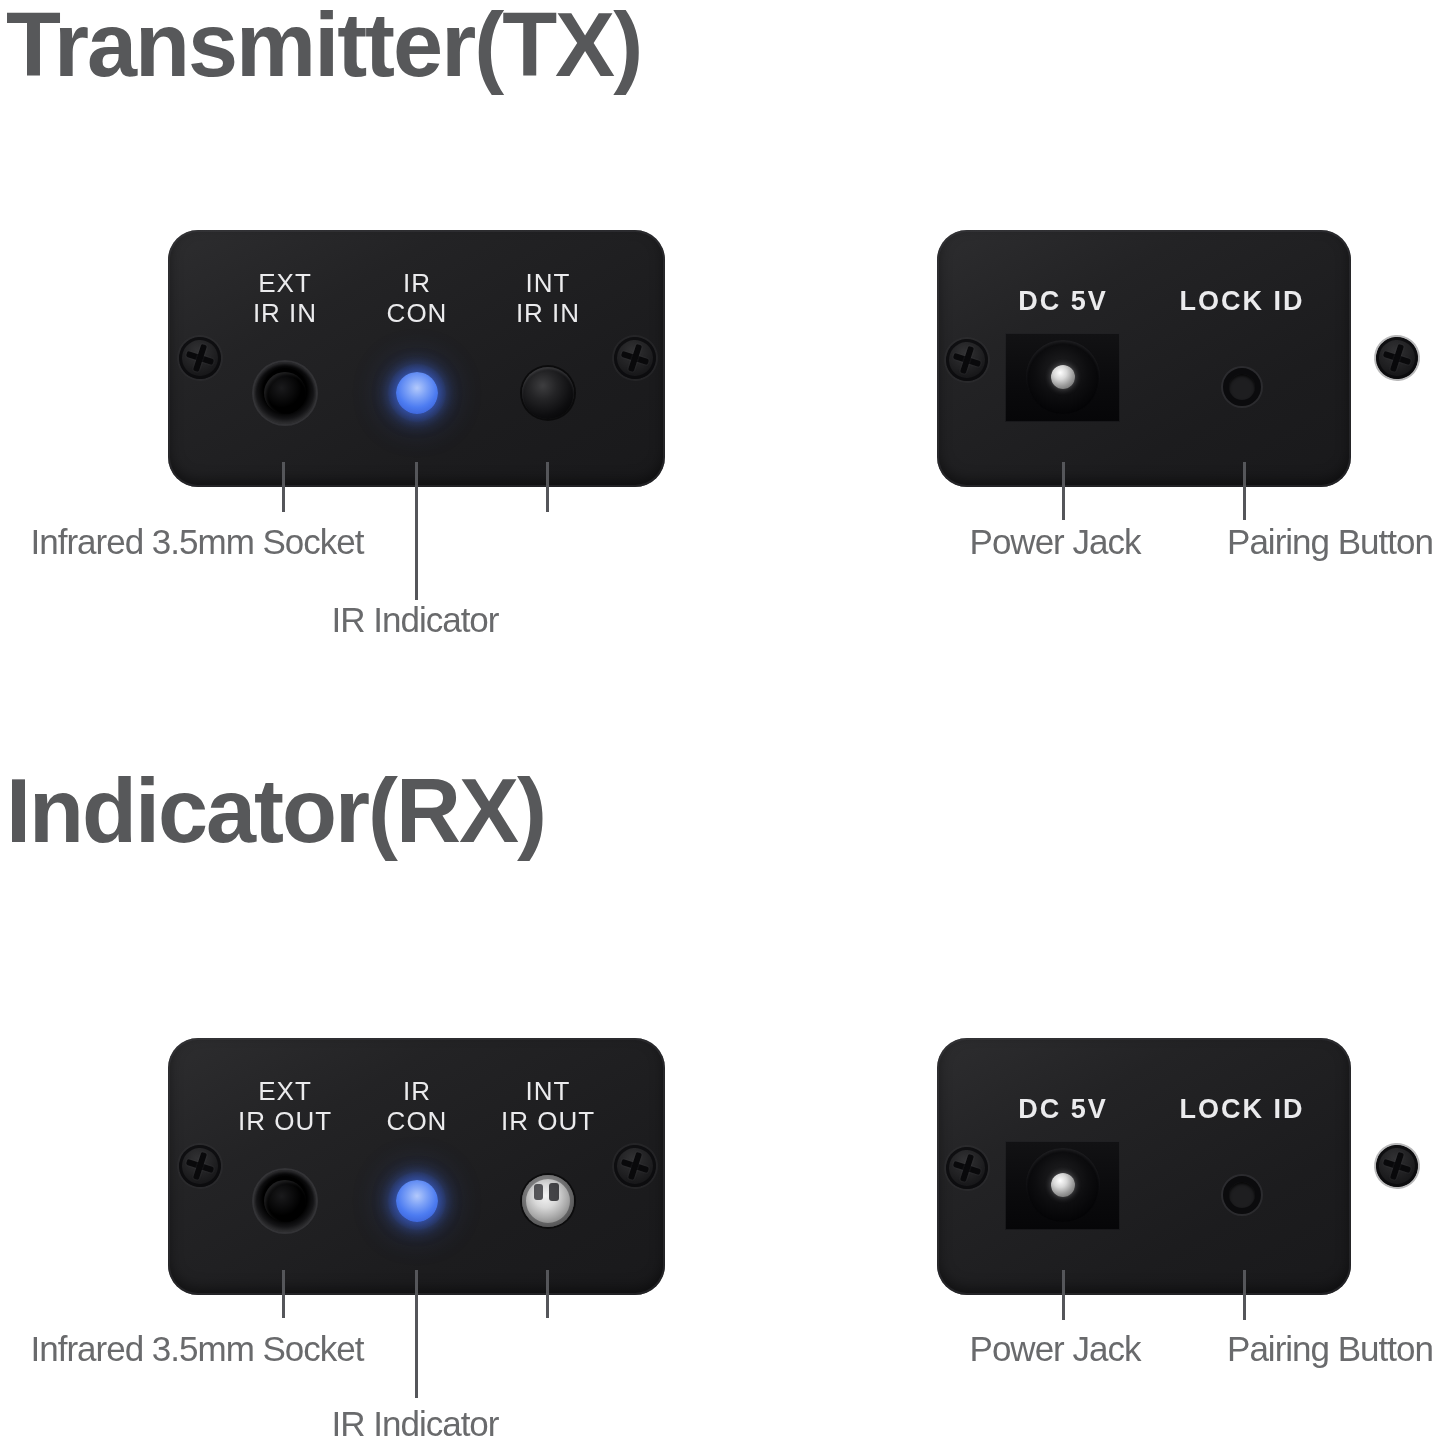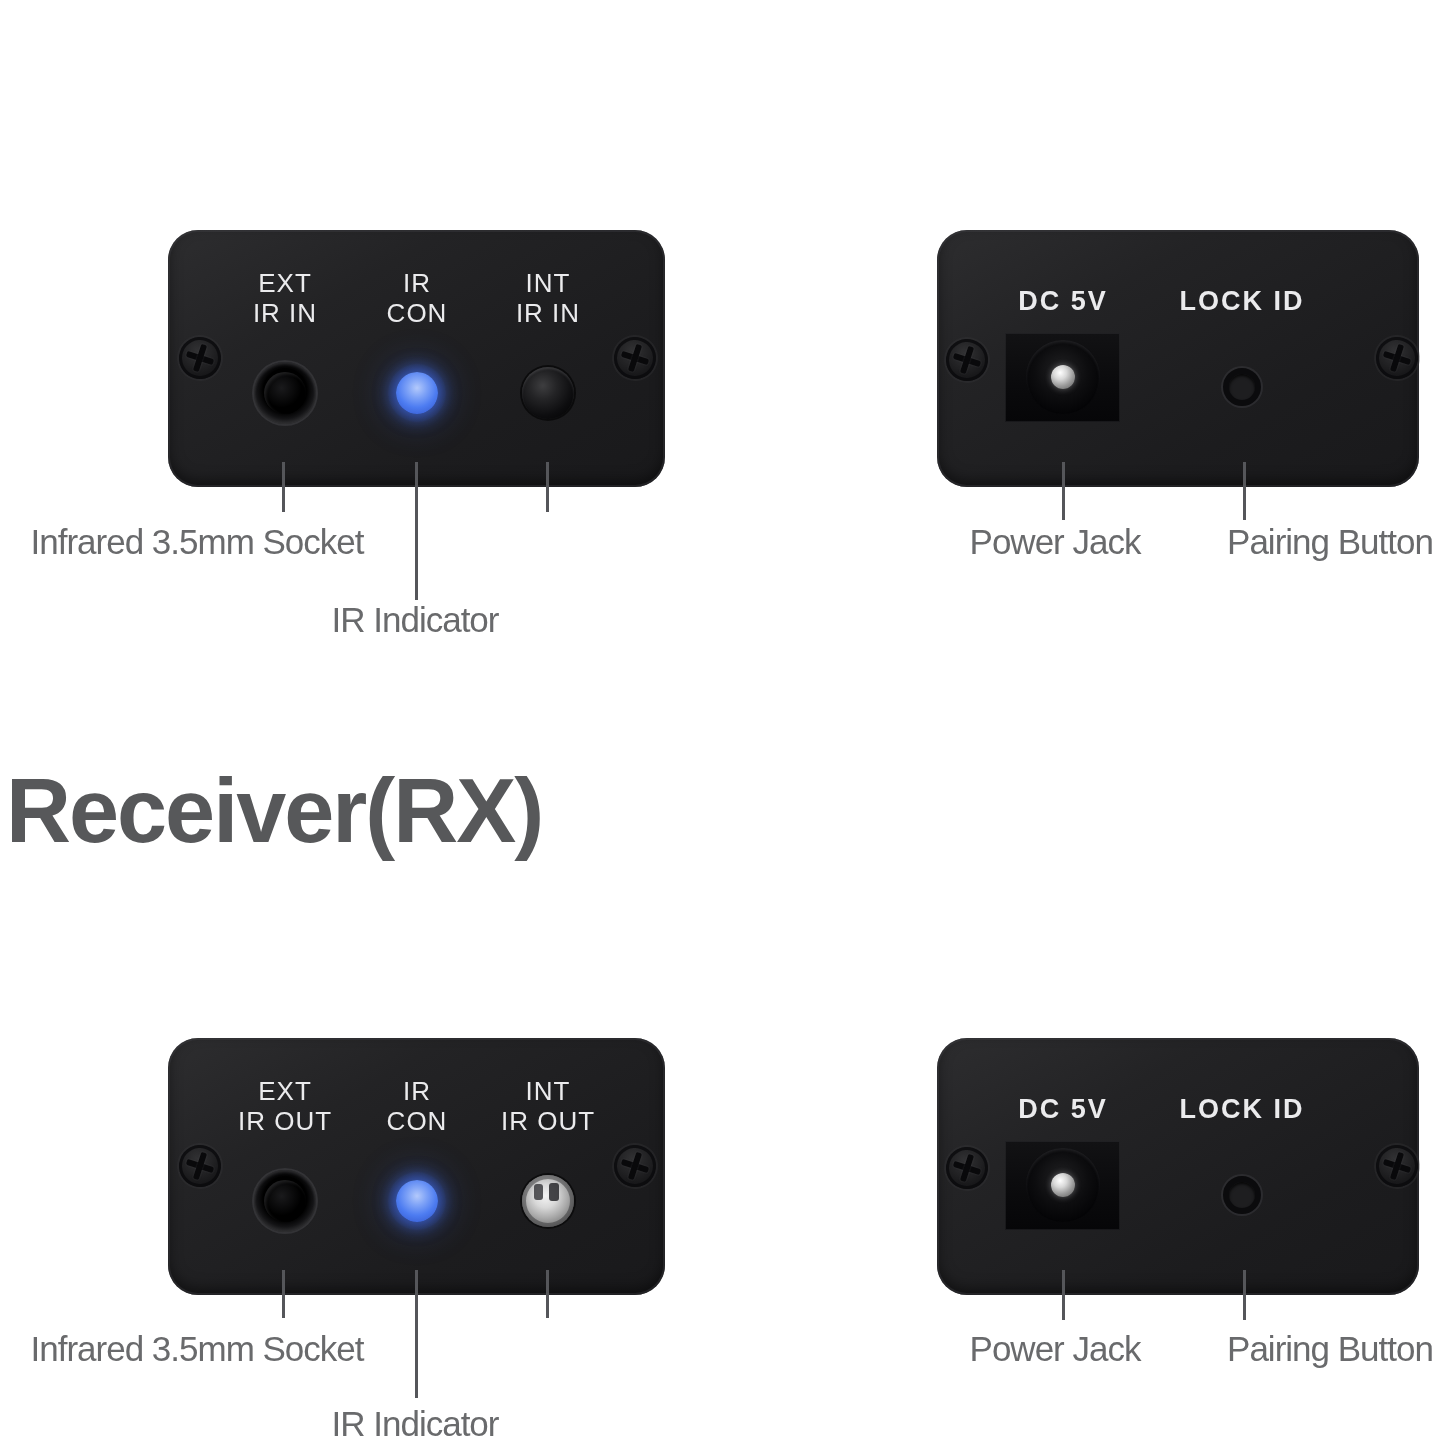--- a/index.html
+++ b/index.html
@@ -13,21 +13,21 @@
     position:absolute; left:6px;
     font-size:90px; font-weight:700; letter-spacing:-2px;
     line-height:1; color:#57585a; white-space:nowrap;
   }
   
   .panel {
     position:absolute; width:497px; height:257px; border-radius:30px;
     background:linear-gradient(150deg,#2d2d2f 0%, #232325 30%, #1c1c1e 70%, #19191b 100%);
     box-shadow:inset 0 0 0 2px rgba(70,70,74,0.35), inset 0 -6px 14px rgba(0,0,0,0.5);
   }
-  .panel.power { width:482px; }
+  .panel.power { width:414px; }
   
   .screw {
     position:absolute; width:42px; height:42px; border-radius:50%;
     background:radial-gradient(circle at 40% 36%, #323234 0%, #202022 45%, #121214 80%, #0c0c0e 100%);
     box-shadow:inset 0 0 0 3px rgba(10,10,12,0.8), 0 0 0 2px rgba(55,55,58,0.35);
     transform:rotate(18deg);
   }
   .screw .bar-h, .screw .bar-v {
     position:absolute; background:#09090b; border-radius:2px;
     box-shadow:0 0 2px rgba(90,90,94,0.4);
@@ -109,20 +109,21 @@
     position:absolute; transform:translateX(-50%);
     font-size:35px; letter-spacing:-1px; color:#696a6c;
     white-space:nowrap; line-height:1.15;
   }
 </style>
 </head>
 <body>
 
 <div class="canvas">
 
+  <div class="sec-title" style="top:0px;">Transmitter(TX)</div>
 
   <div class="panel" style="left:168px; top:230px;">
     <div class="screw" style="left:11px; top:107px;">
         <span class="bar-h"></span>
         <span class="bar-v"></span>
       </div>
     <div class="screw" style="left:446px; top:107px;">
         <span class="bar-h"></span>
         <span class="bar-v"></span>
       </div>
@@ -174,21 +175,21 @@
   <div class="callout-line" style="left:415px; top:462px; height:138px;"></div>
   <div class="callout-line" style="left:546px; top:462px; height:50px;"></div>
   <div class="callout-line" style="left:1062px; top:462px; height:58px;"></div>
   <div class="callout-line" style="left:1243px; top:462px; height:58px;"></div>
 
   <div class="callout-label" style="left:197px;  top:522px;">Infrared 3.5mm Socket</div>
   <div class="callout-label" style="left:1055px; top:522px;">Power Jack</div>
   <div class="callout-label" style="left:1330px; top:522px;">Pairing Button</div>
   <div class="callout-label" style="left:415px;  top:600px;">IR Indicator</div>
 
-  <div class="sec-title" style="top:766px;">Receiver(RX)</div>
+  <div class="sec-title" style="top:766px;">Indicator(RX)</div>
 
   <div class="panel" style="left:168px; top:1038px;">
     <div class="screw" style="left:11px; top:107px;">
         <span class="bar-h"></span>
         <span class="bar-v"></span>
       </div>
     <div class="screw" style="left:446px; top:107px;">
         <span class="bar-h"></span>
         <span class="bar-v"></span>
       </div>

